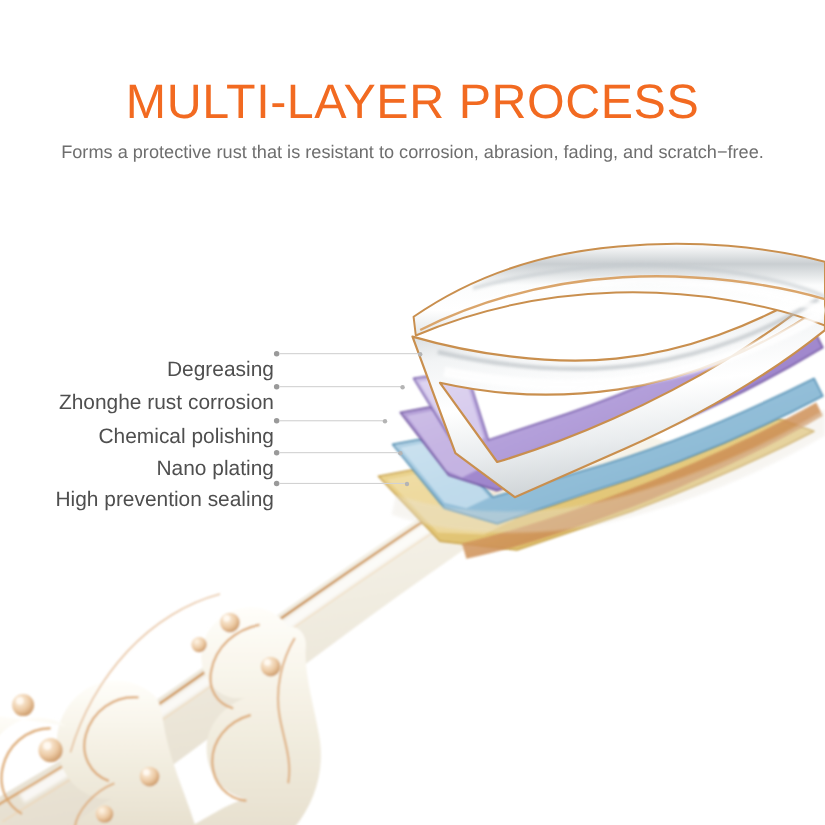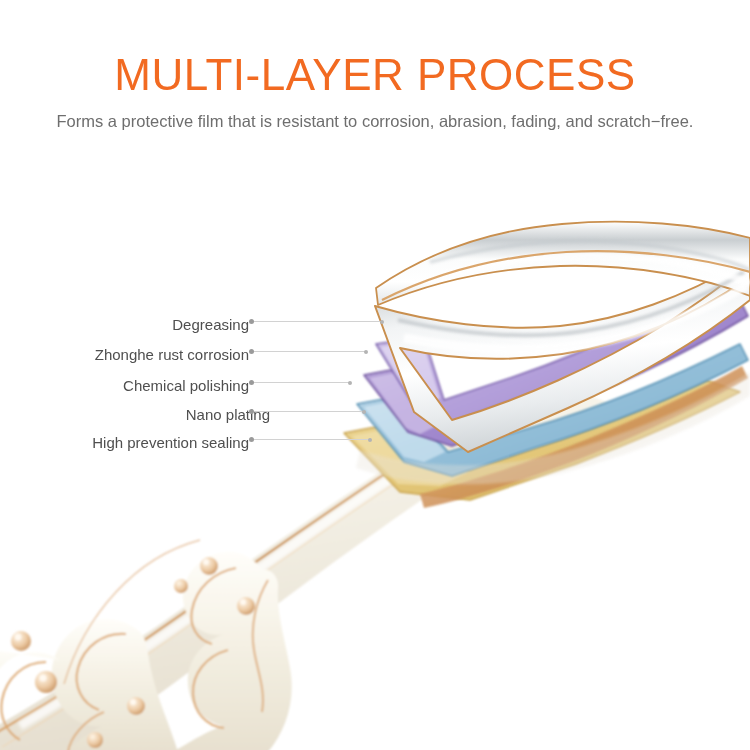--- a/index.html
+++ b/index.html
@@ -23,21 +23,21 @@
   .header {
     position: absolute;
     left: 0;
     top: 0;
     width: 750px;
     text-align: center;
     z-index: 40;
   }
   .title {
     margin: 0;
-    padding-top: 53px;
+    padding-top: 71px;
     font-size: 44px;
     line-height: 44px;
     font-weight: 400;
     letter-spacing: 0.5px;
     color: #F26A21;
     font-family: "Liberation Sans", sans-serif;
   }
   .subtitle {
     margin: 0;
     padding-top: 14px;
@@ -69,23 +69,23 @@
     pointer-events: none;
   }
   .callout {
     position: absolute;
     height: 22px;
     pointer-events: auto;
   }
   .callout-label {
     position: absolute;
     right: 0;
-    top: 4px;
+    top: 16px;
     white-space: nowrap;
-    font-size: 15px;
+    font-size: 19px;
     line-height: 22px;
     color: #4f4f4f;
     font-family: "Liberation Sans", sans-serif;
     text-align: right;
   }
   .callout-dot {
     position: absolute;
     width: 5px;
     height: 5px;
     border-radius: 50%;
@@ -331,21 +331,21 @@
     </g>
 
     <path d="M 360,450 C 420,470 500,470 570,450
              C 640,430 706,400 750,372 L 750,396
              C 700,426 636,454 566,472
              C 496,490 414,488 356,468 Z" fill="#e9e4da" opacity="0.35" filter="url(#softBlur)"></path>
   </svg>
 
   <div class="header">
     <h1 class="title">MULTI-LAYER PROCESS</h1>
-    <p class="subtitle">Forms a protective film that is resistant to corrosion, abrasion, fading, and scratch−free.</p>
+    <p class="subtitle">Forms a protective rust that is resistant to corrosion, abrasion, fading, and scratch−free.</p>
   </div>
 
   <div class="callouts">
 
     <div class="callout" style="left:0;top:310px;width:249px;">
       <span class="callout-label">Degreasing</span>
     </div>
     <div class="callout" style="left:249px;top:310px;">
       <span class="callout-dot"></span>
       <span class="callout-line" style="left:5px;width:128px;"></span>
@@ -363,21 +363,21 @@
 
     <div class="callout" style="left:0;top:371px;width:249px;">
       <span class="callout-label">Chemical polishing</span>
     </div>
     <div class="callout" style="left:249px;top:371px;">
       <span class="callout-dot"></span>
       <span class="callout-line" style="left:5px;width:96px;"></span>
       <span class="callout-endcap" style="left:99px;"></span>
     </div>
 
-    <div class="callout" style="left:0;top:400px;width:249px;padding-left:21px;">
+    <div class="callout" style="left:0;top:400px;width:249px;">
       <span class="callout-label">Nano plating</span>
     </div>
     <div class="callout" style="left:249px;top:400px;">
       <span class="callout-dot"></span>
       <span class="callout-line" style="left:5px;width:110px;"></span>
       <span class="callout-endcap" style="left:113px;"></span>
     </div>
 
     <div class="callout" style="left:0;top:428px;width:249px;">
       <span class="callout-label">High prevention sealing</span>

